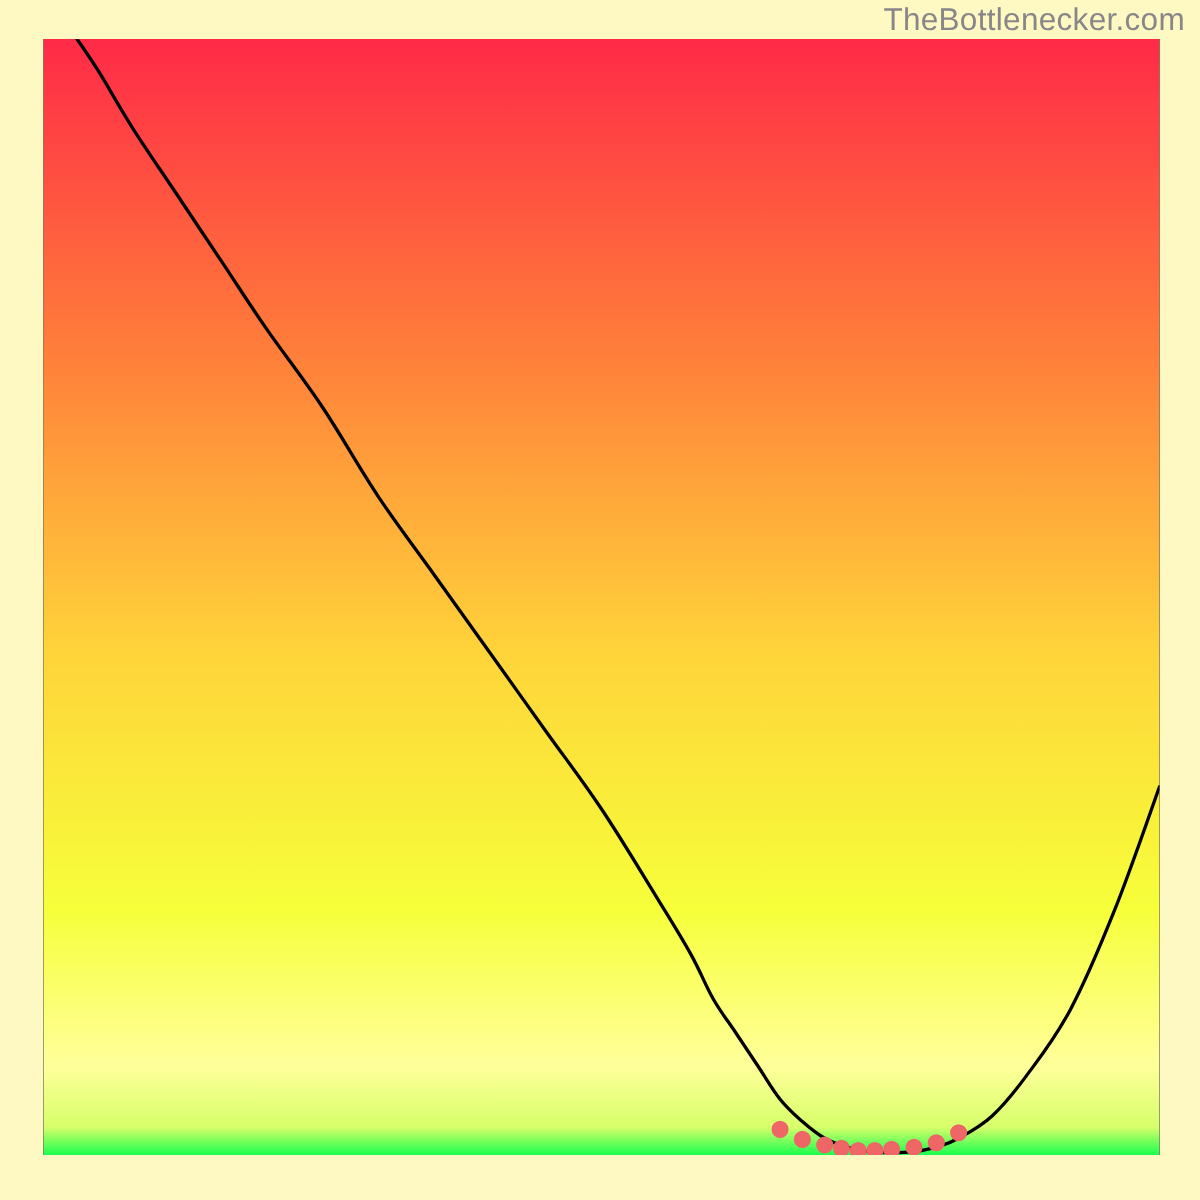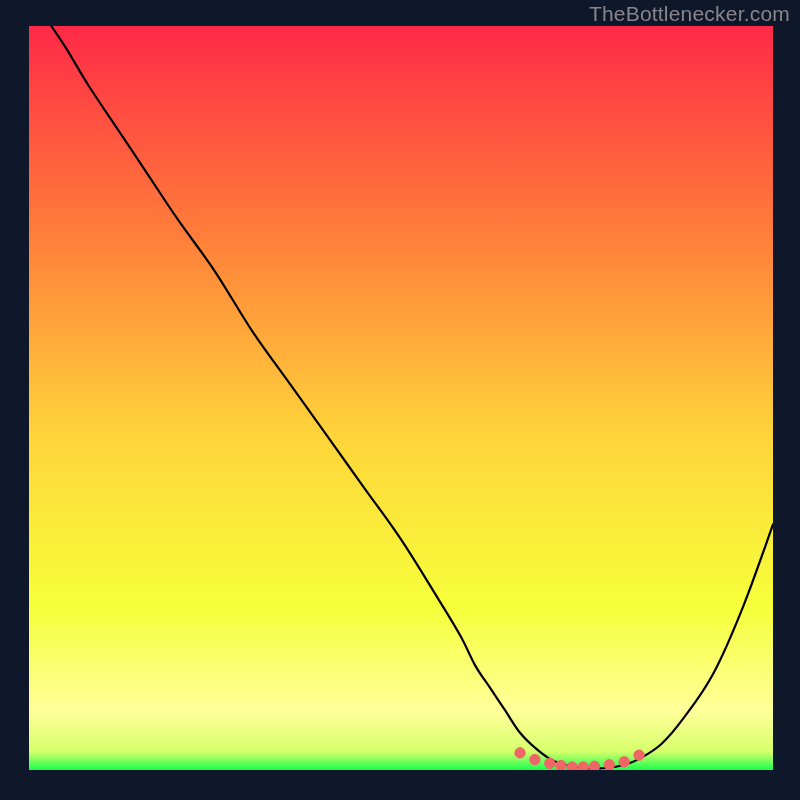--- a/index.html
+++ b/index.html
@@ -7,21 +7,21 @@
     padding: 0;
     width: 800px;
     height: 800px;
     background: #000;
     overflow: hidden;
   }
   .outer {
     position: relative;
     width: 800px;
     height: 800px;
-    background: #0f172a;
+    background: #fef9c3;
   }
   .watermark {
     position: absolute;
     top: 2px;
     right: 10px;
     color: #888689;
     font-family: Arial, Helvetica, sans-serif;
     font-size: 21px;
     letter-spacing: 0.2px;
     z-index: 10;

